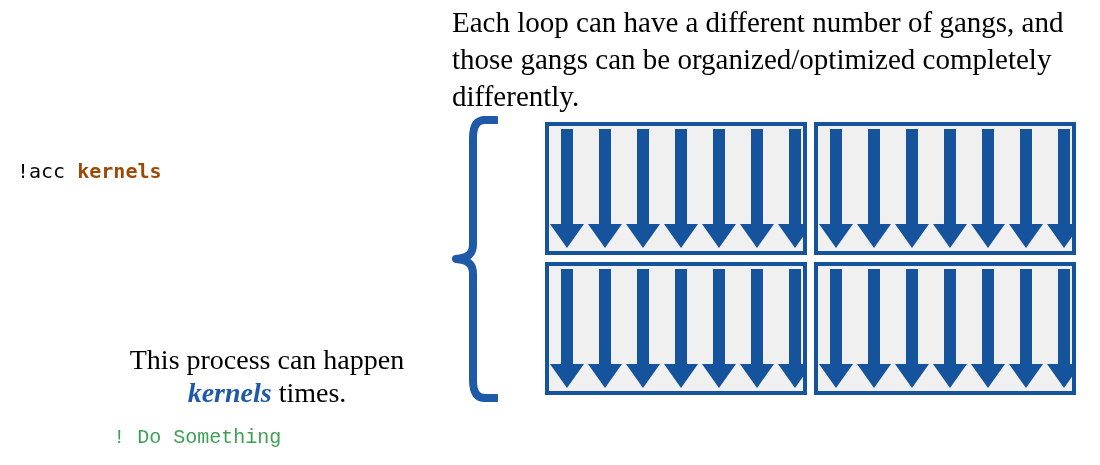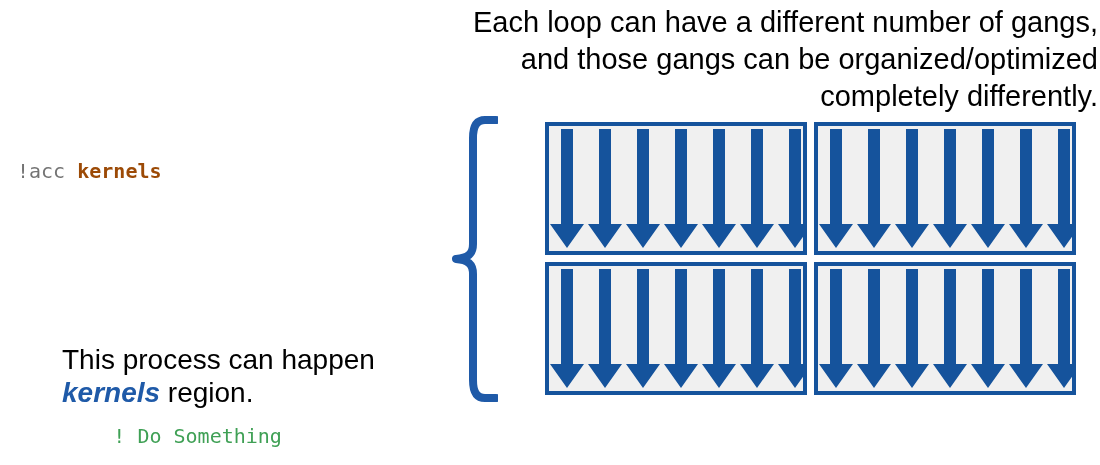--- a/index.html
+++ b/index.html
@@ -20,50 +20,51 @@
     position: absolute;
     left: 17px;
     top: 94px;
     font-family: "DejaVu Sans Mono", monospace;
     font-size: 20px;
     line-height: 31px;
     white-space: pre;
     color: #1a1a1a;
   }
   .code-line { white-space: pre; }
-  .tok-directive { color: #737373; }
+  .tok-directive { color: #000000; }
   .tok-directive-kw { color: #9C4A06; font-weight: bold; }
-  .tok-comment { color: #3FA055; }
+  .tok-comment { color: #3FA055; font-family: Liberation Mono, monospace; }
   .code-blank { height: 17px; }
 
   
   #code-caption {
     position: absolute;
     left: 62px;
     top: 343px;
     width: 410px;
-    font-family: Liberation Sans, sans-serif;
+    text-align: center;
+    font-family: Liberation Serif, serif;
     font-size: 28px;
     line-height: 33px;
     color: #000000;
   }
   #code-caption .kernels-em {
     color: #1F5AA8;
     font-weight: bold;
     font-style: italic;
   }
 
   
   #heading {
     position: absolute;
     left: 452px;
     top: 4px;
     width: 646px;
-    text-align: right;
-    font-family: Liberation Sans, sans-serif;
+    text-align: left;
+    font-family: Liberation Serif, serif;
     font-size: 29px;
     line-height: 37px;
     color: #000000;
   }
 
   
   #brace {
     position: absolute;
     left: 452px;
     top: 116px;
@@ -111,21 +112,21 @@
   <div class="code-line"><span>        </span><span class="tok-comment">! Do Something</span></div>
   
   
   
   
   
 </div>
 
 <div id="code-caption">
   <div>This process can happen</div>
-  <div><span class="kernels-em">kernels</span><span> region.</span></div>
+  <div><span class="kernels-em">kernels</span><span> times.</span></div>
 </div>
 
 <svg id="brace" viewBox="0 0 46 286" preserveAspectRatio="none">
   <path d="M 44 4
            C 30 4, 36 4, 33 4
            C 24 4, 21 11, 21 22
            L 21 128
            C 21 138, 16 142, 4 143
            C 16 144, 21 148, 21 158
            L 21 264

